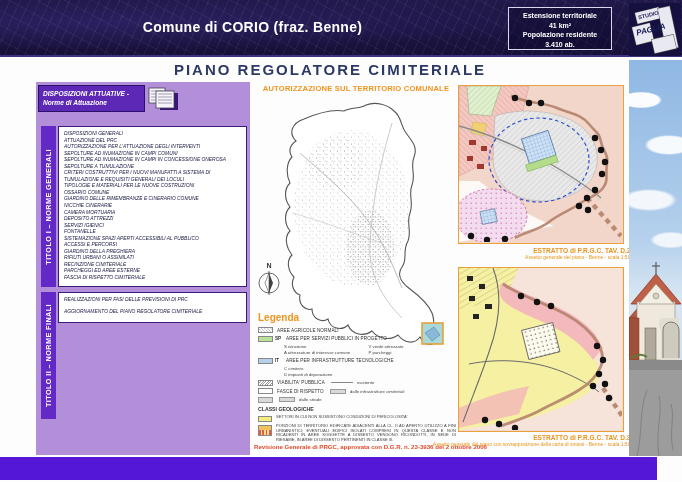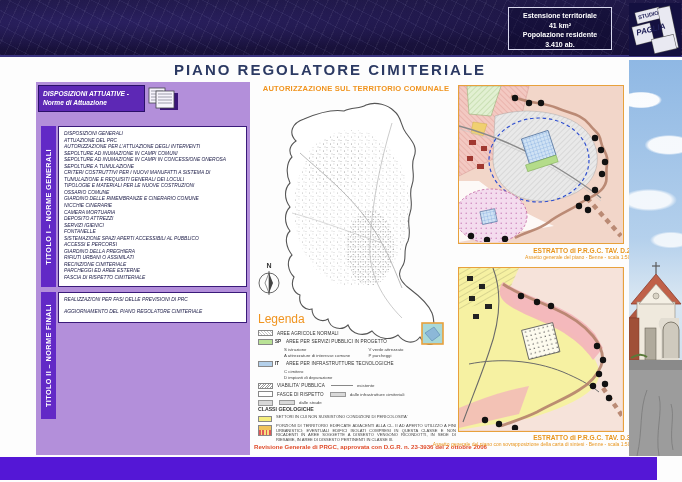--- a/index.html
+++ b/index.html
@@ -50,21 +50,21 @@
   .t2-box .norm-item { margin-bottom:5.5px; }
 
   
   .loc-heading { position:absolute; left:254px; top:84px; width:204px; text-align:center;
     color:#f0941f; font-weight:bold; font-size:7.6px; letter-spacing:.2px; }
   .central-map { position:absolute; left:252px; top:93px; }
   .north { position:absolute; left:258px; top:262px; width:22px; text-align:center; }
   .north .n-label { font-size:7px; font-weight:bold; color:#333; display:block; }
 
   .legend { position:absolute; left:258px; top:312px; width:175px; }
-  .legend-title { color:#f0941f; font-weight:normal; font-size:12px; margin-bottom:4px; }
+  .legend-title { color:#f0941f; font-weight:bold; font-size:10px; margin-bottom:4px; }
   .lg-row { display:flex; align-items:center; margin-bottom:2.6px; }
   .sw { width:15px; height:6px; border:.5px solid #888; flex:0 0 auto; }
   .sw-hatch-white { background:repeating-linear-gradient(45deg,#fff 0 1.6px,#c8c8c8 1.6px 2.2px); }
   .sw-green { background:#b9e296; }
   .sw-blue { background:#b4d0ea; }
   .sw-hatch-diag { background:repeating-linear-gradient(135deg,#fff 0 1.2px,#999 1.2px 1.8px); }
   .sw-outline { background:#fff; }
   .sw-grey { background:#d9d9d9; border:.5px solid #999; }
   .lg-code { font-size:4.6px; font-weight:bold; color:#333; margin-left:2px; width:7px; flex:0 0 auto; }
   .lg-label { font-size:4.6px; color:#333; margin-left:4px; letter-spacing:.1px; }
@@ -151,20 +151,21 @@
     <pattern id="yellowhatch" width="5" height="5" patternUnits="userSpaceOnUse" patternTransform="rotate(60)">
       <rect width="5" height="5" fill="#f6f1a2"></rect>
         <line x1="0" y1="0" x2="0" y2="5" stroke="#5a5a3a" stroke-width="0.45"></line>
     </pattern>
   </defs>
 </svg>
 
 <div id="sheet">
 
   <div class="header">
+    <div class="header-title">Comune di CORIO (fraz. Benne)</div>
     <div class="info-box">
       <div>Estensione territoriale</div>
       <div>41 km²</div>
       <div>Popolazione residente</div>
       <div>3.410 ab.</div>
     </div>
     <div class="logo">
       <div class="blk blk1"></div>
       <div class="blk blk2"></div>
       <div class="blk blk3"></div>

